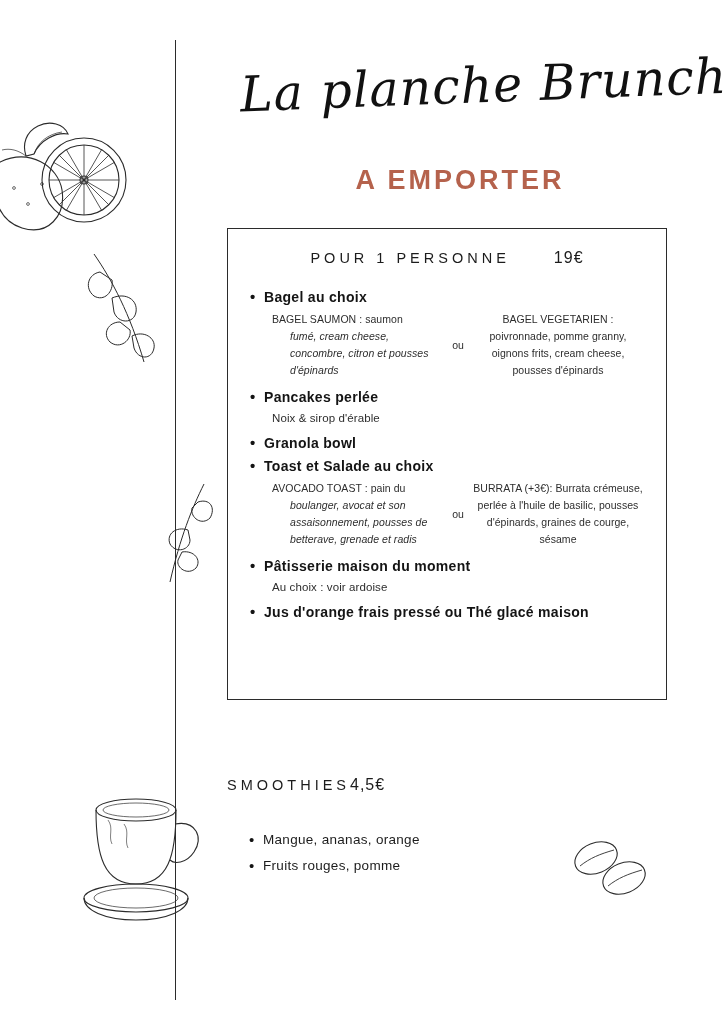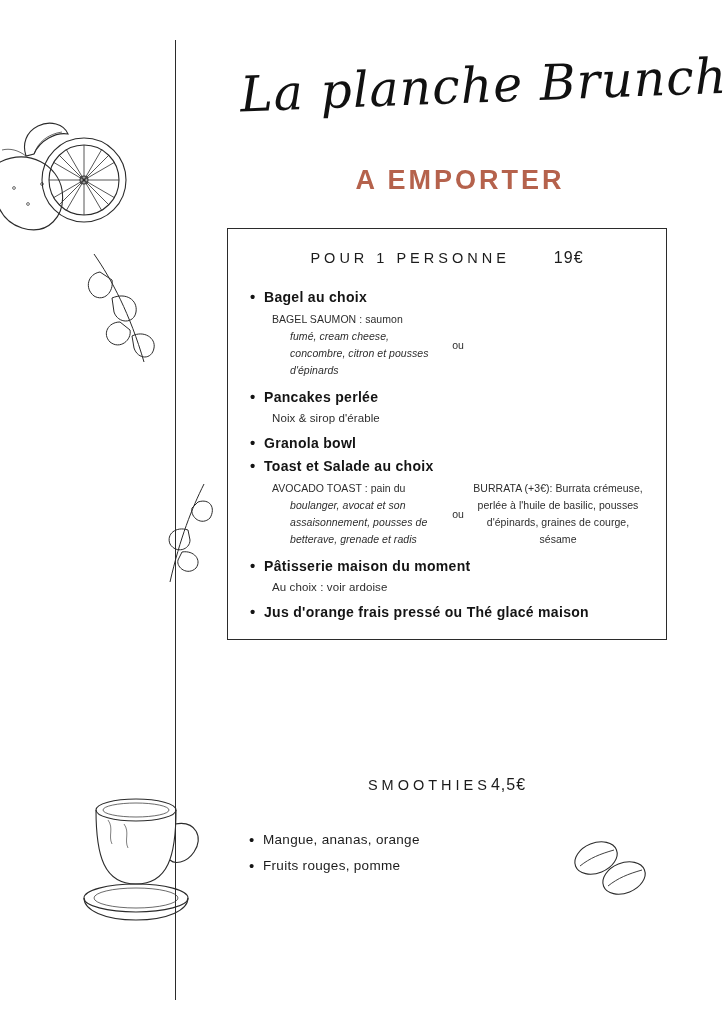--- a/index.html
+++ b/index.html
@@ -66,21 +66,21 @@
     letter-spacing: 3px;
     color: #b5624c;
   }
 
   
   .menu-box {
     position: absolute;
     left: 227px;
     top: 228px;
     width: 440px;
-    height: 412px;
+    height: 472px;
     border: 1px solid #2b2b2b;
     box-sizing: border-box;
   }
 
   .box-head {
     position: absolute;
     left: 0;
     top: 20px;
     width: 100%;
     display: flex;
@@ -155,21 +155,20 @@
     color: #2d2d2d;
   }
 
   
   .smoothie-head {
     position: absolute;
     left: 227px;
     top: 776px;
     width: 440px;
     display: flex;
-    justify-content: center;
     align-items: baseline;
   }
   .smoothie-head .head-label {
     font-size: 14.5px;
     letter-spacing: 4px;
     color: #1c1c1c;
   }
   .smoothie-head .head-price {
     font-size: 16px;
     letter-spacing: 1px;
@@ -276,20 +275,21 @@
       <div class="item-title">
         <span class="bullet">•</span>
         <span>Bagel au choix</span>
       </div>
       <div class="two-col">
         <div class="col col-left">
           <span class="lead">BAGEL SAUMON : saumon</span>
           <span class="cont">fumé, cream cheese, concombre, citron et pousses d'épinards</span>
         </div>
         <div class="or">ou</div>
+        <div class="col col-right">BAGEL VEGETARIEN : poivronnade, pomme granny, oignons frits, cream cheese, pousses d'épinards</div>
       </div>
     </div>
 
     <div class="item">
       <div class="item-title">
         <span class="bullet">•</span>
         <span>Pancakes perlée</span>
       </div>
       <div class="desc-single">Noix &amp; sirop d'érable</div>
     </div>

